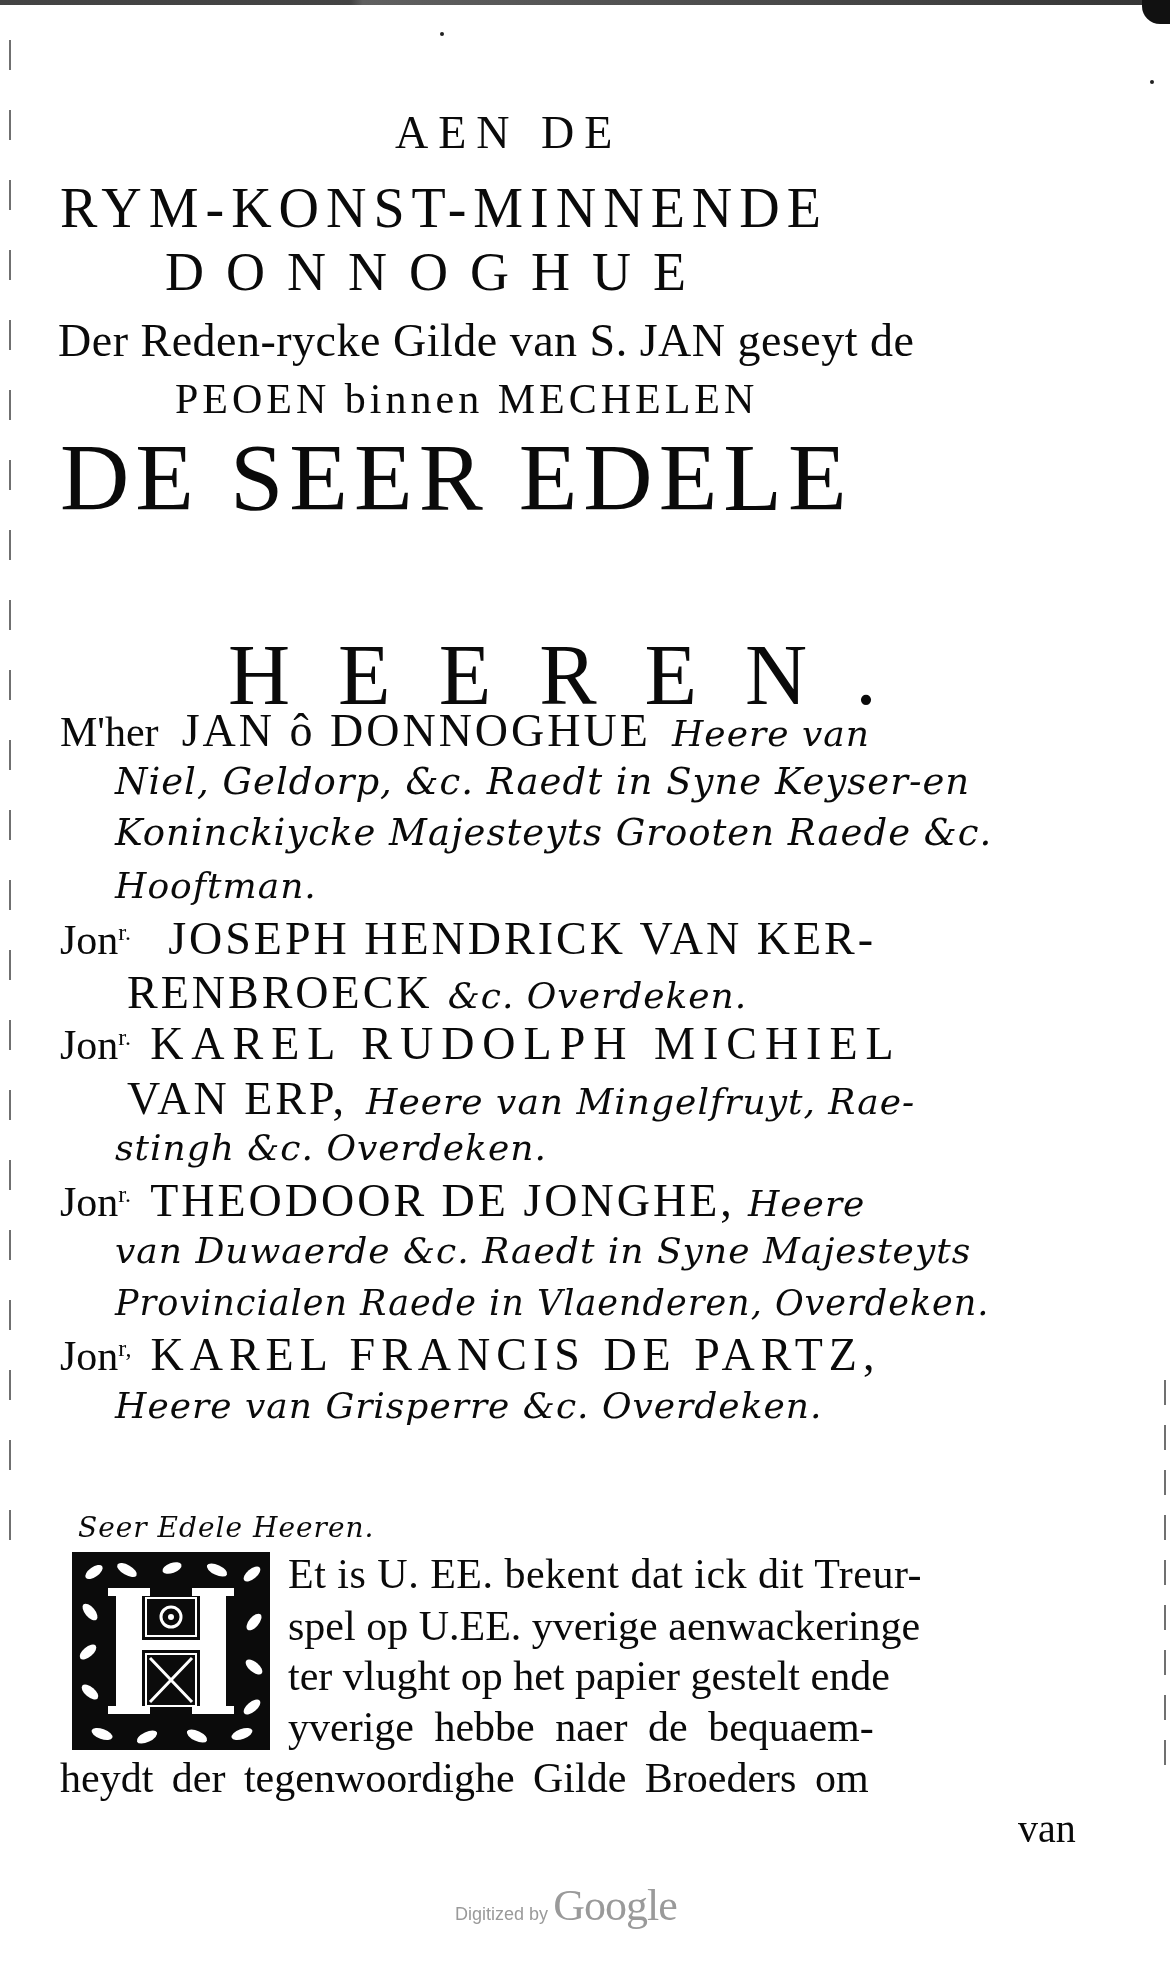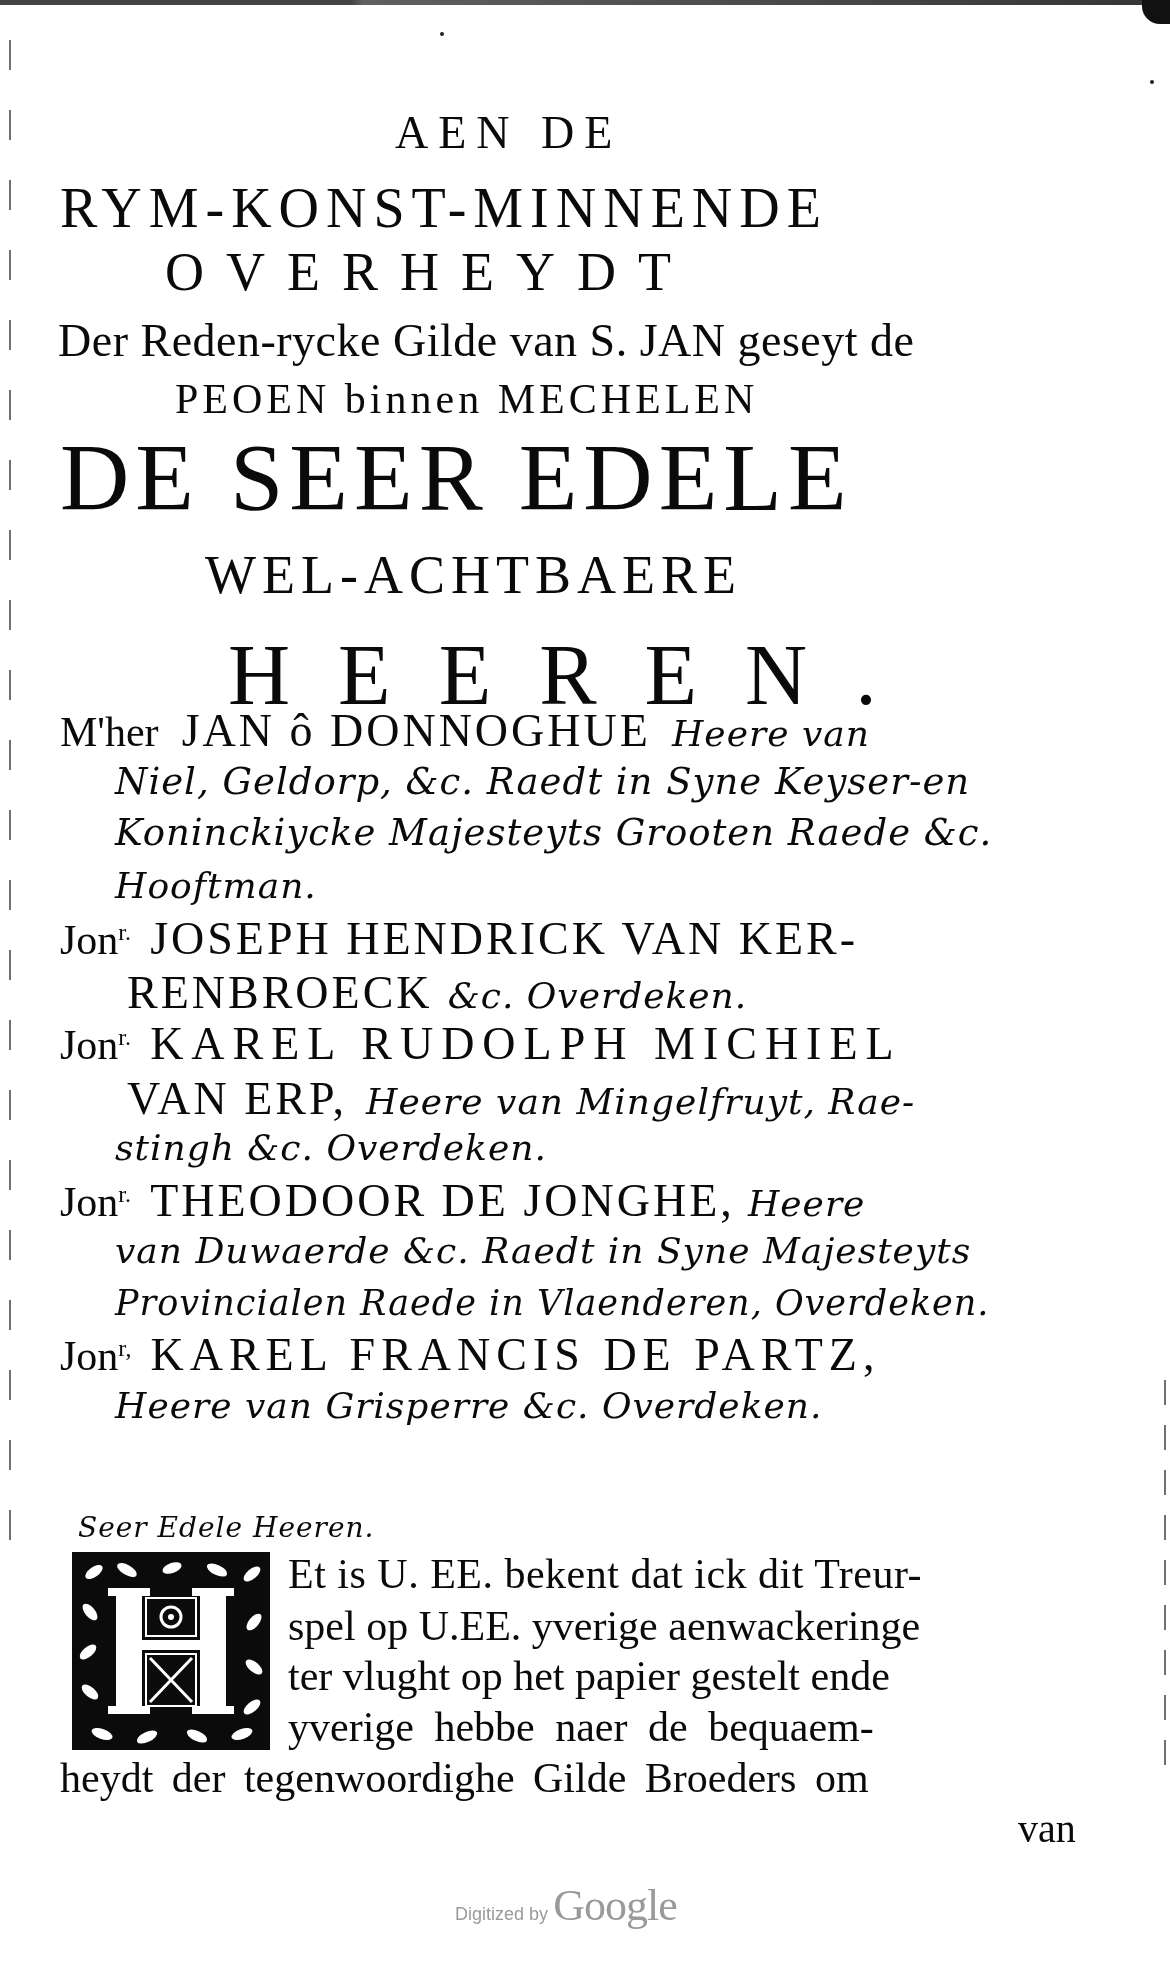--- a/index.html
+++ b/index.html
@@ -52,41 +52,40 @@
   <div class="top-edge"></div>
   <div class="corner-smudge"></div>
   <div class="left-rule"></div>
   <div class="right-rule"></div>
 
   <div class="speck" style="left:440px;top:32px"></div>
   <div class="speck" style="left:1150px;top:80px"></div>
 
   <div class="line caps l-aende">AEN DE</div>
   <div class="line caps l-rym">RYM-KONST-MINNENDE</div>
-  <div class="line caps l-over">OVERHEYDT</div>
+  <div class="line caps l-over">DONNOGHUE</div>
   <div class="line caps l-der">Der Reden-rycke Gilde van S. JAN geseyt de</div>
   <div class="line caps l-peoen">PEOEN binnen MECHELEN</div>
   <div class="line caps l-seer">DE SEER EDELE</div>
-  <div class="line caps l-wel">WEL-ACHTBAERE</div>
   <div class="line caps l-heeren">HEEREN.</div>
 
   <div class="names">
 
     <div class="name-line" style="top:0px;left:0">
       <span class="prefix">M'her</span>
       <span class="nm" style="margin-left:18px">JAN ô DONNOGHUE</span>
       <span class="it" style="margin-left:16px">Heere van</span>
     </div>
     <div class="name-line it indent" style="top:55px;font-size:37px">Niel, Geldorp, &amp;c. Raedt in Syne Keyser-en</div>
     <div class="name-line it indent" style="top:106px;font-size:37px">Koninckiycke Majesteyts Grooten  Raede &amp;c.</div>
     <div class="name-line it indent" style="top:160px">Hooftman.</div>
 
     <div class="name-line" style="top:208px;left:0">
       <span class="prefix"><span>Jon</span><sup>r.</sup></span>
-      <span class="nm" style="margin-left:14px">JOSEPH HENDRICK VAN KER-</span>
+      <span class="nm" style="margin-left:32px">JOSEPH HENDRICK VAN KER-</span>
     </div>
     <div class="name-line indent" style="top:262px">
       <span class="nm">RENBROECK</span>
       <span class="it" style="margin-left:10px">&amp;c. Overdeken.</span>
     </div>
 
     <div class="name-line" style="top:313px;left:0">
       <span class="prefix"><span>Jon</span><sup>r.</sup></span>
       <span class="nm" style="margin-left:14px;letter-spacing:8px">KAREL RUDOLPH MICHIEL</span>
     </div>

